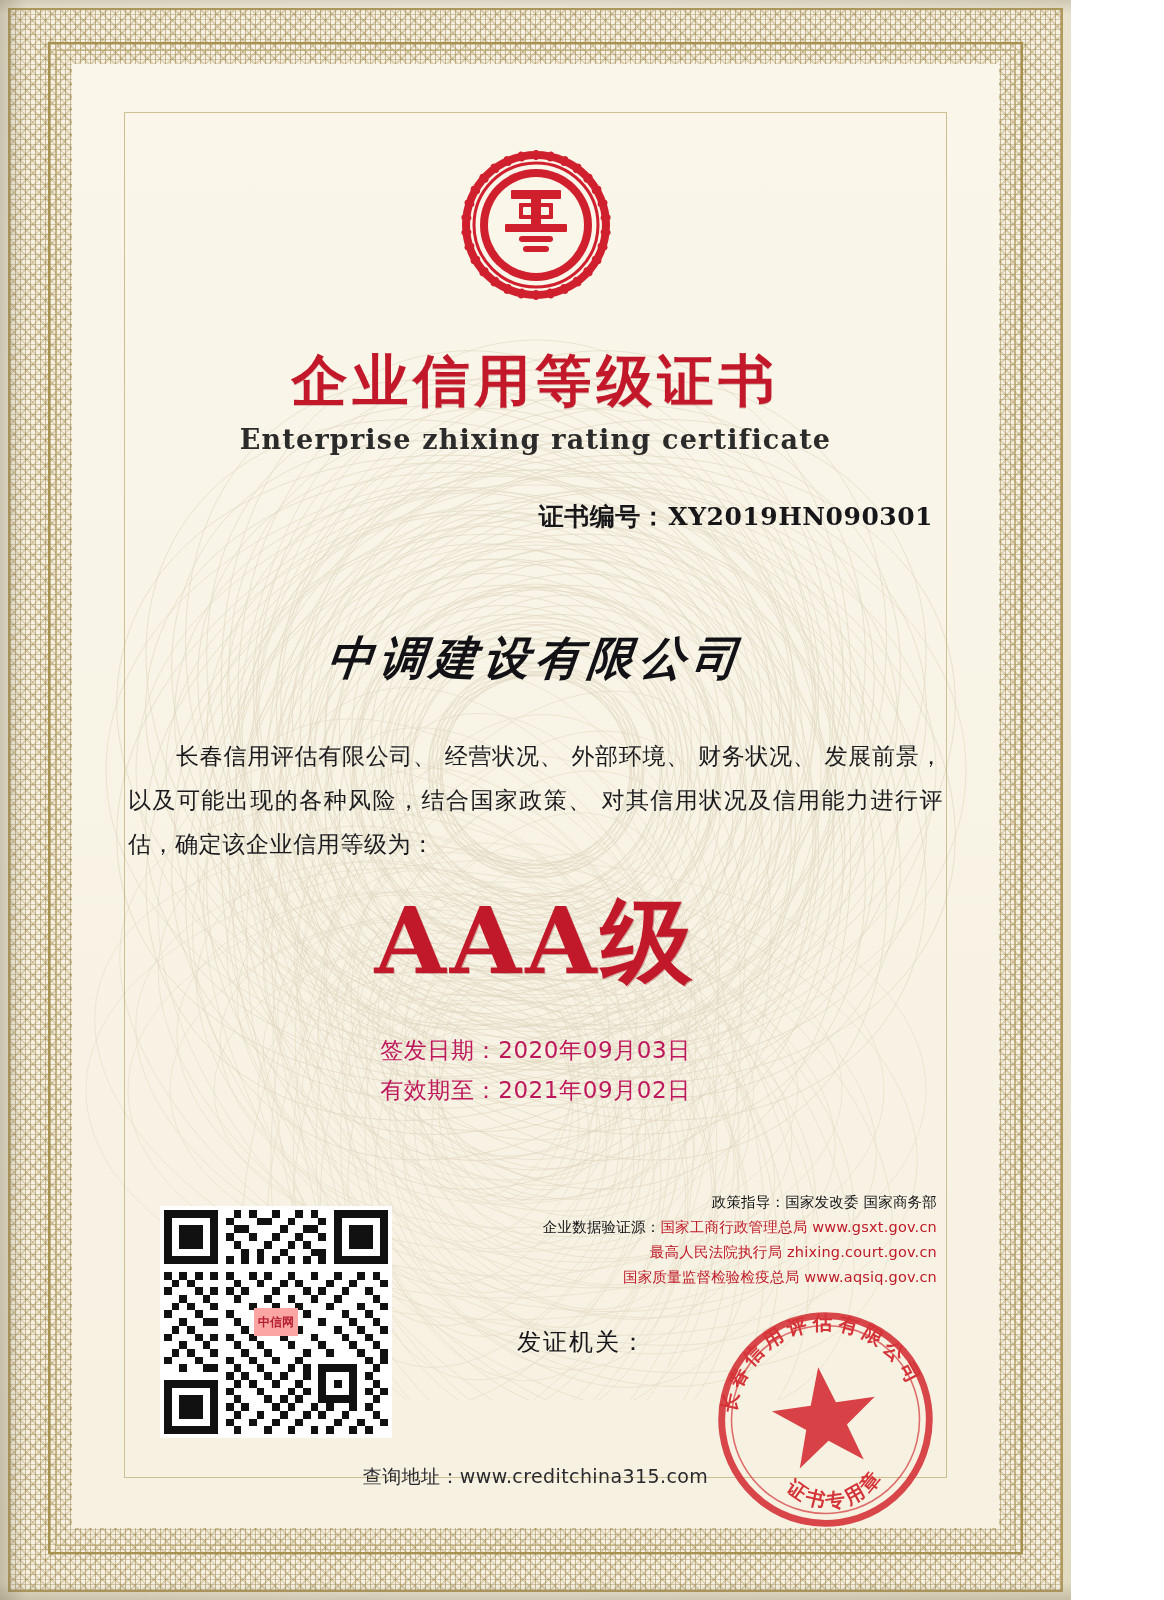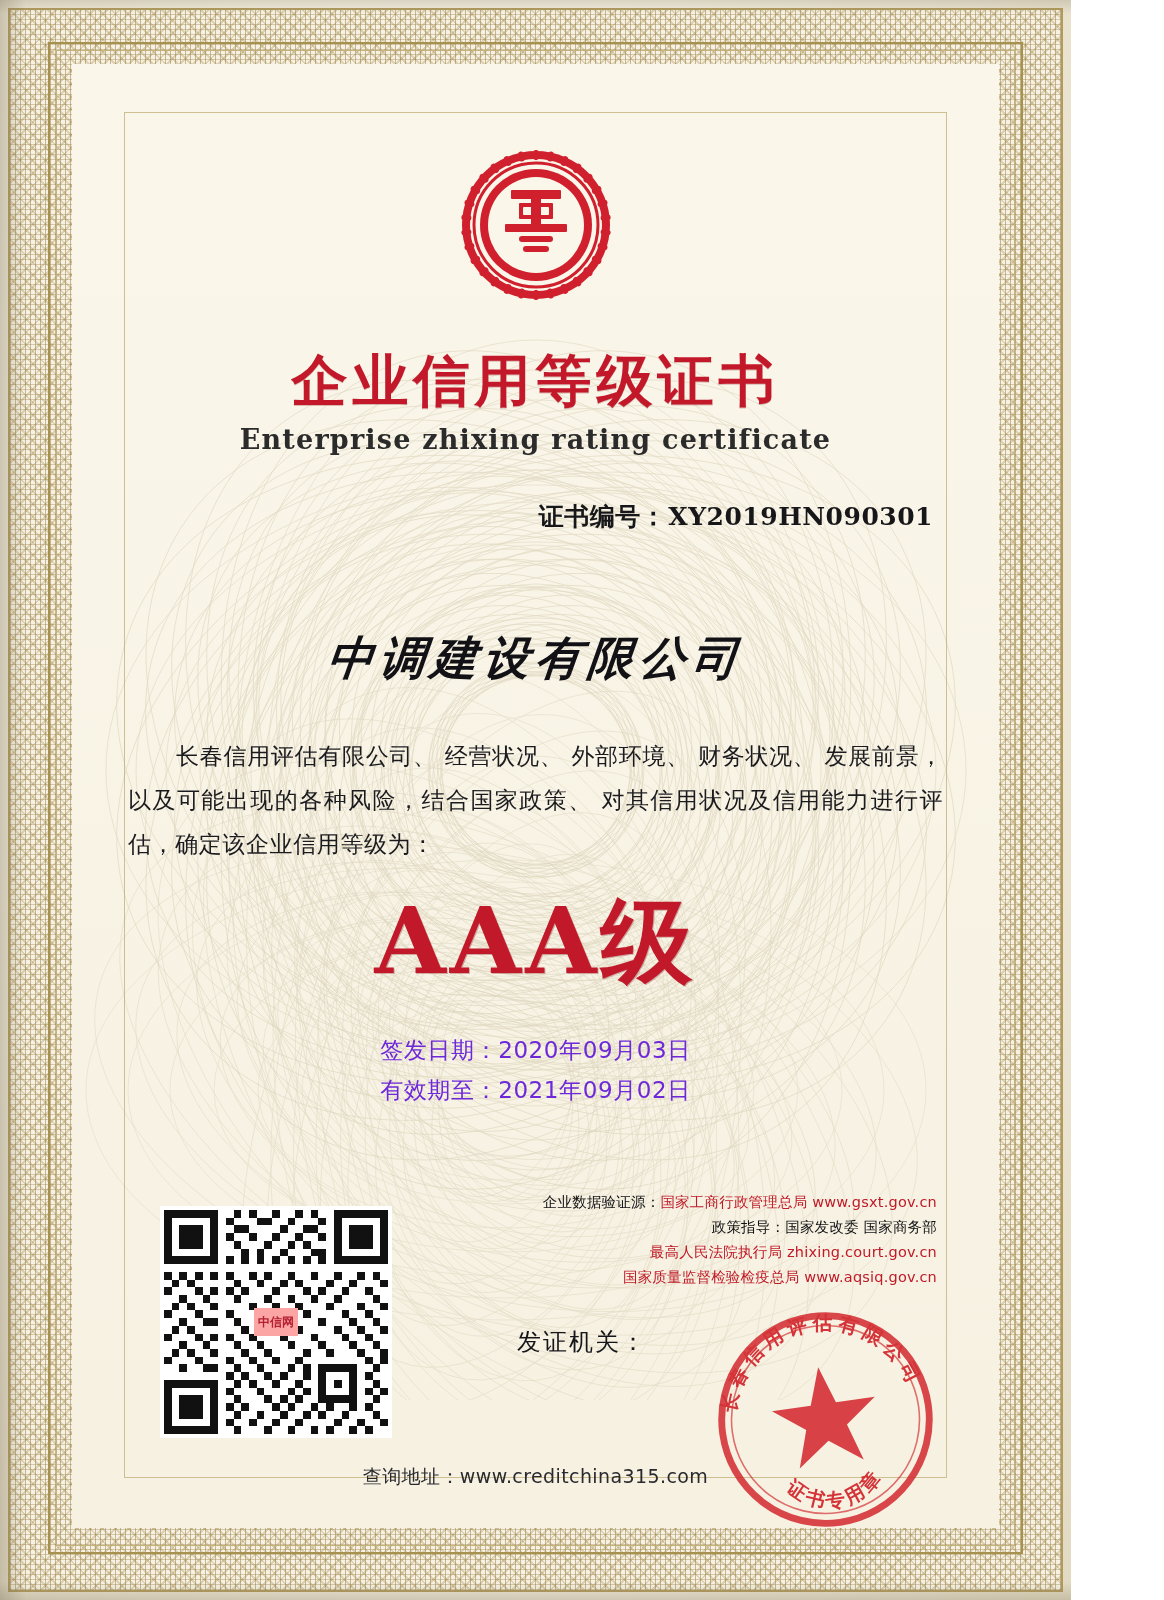--- a/index.html
+++ b/index.html
@@ -199,21 +199,21 @@
   }
 
   
   .dates {
     position: absolute;
     left: 0; right: 0;
     top: 918px;
     text-align: center;
     font-family: "DejaVu Sans", "Liberation Sans", sans-serif;
     font-size: 23px;
-    color: #6d28d9;
+    color: #be185d;
     line-height: 40px;
     letter-spacing: 0.6px;
   }
 
   
   .notes {
     position: absolute;
     right: 10px;
     top: 1078px;
     width: 460px;
@@ -541,25 +541,25 @@
       <div>
         <span>签发日期：</span><span>2020年09月03日</span>
       </div>
       <div>
         <span>有效期至：</span><span>2021年09月02日</span>
       </div>
     </div>
 
     <div class="notes">
       <div class="row">
+        <span>政策指导：</span><span>国家发改委 国家商务部</span>
+      </div>
+      <div class="row">
         <span>企业数据验证源：</span><span class="red">国家工商行政管理总局</span>
         <span class="red">www.gsxt.gov.cn</span>
-      </div>
-      <div class="row">
-        <span>政策指导：</span><span>国家发改委 国家商务部</span>
       </div>
       <div class="row">
         <span class="red">最高人民法院执行局</span>
         <span class="red">zhixing.court.gov.cn</span>
       </div>
       <div class="row">
         <span class="red">国家质量监督检验检疫总局</span>
         <span class="red">www.aqsiq.gov.cn</span>
       </div>
     </div>

